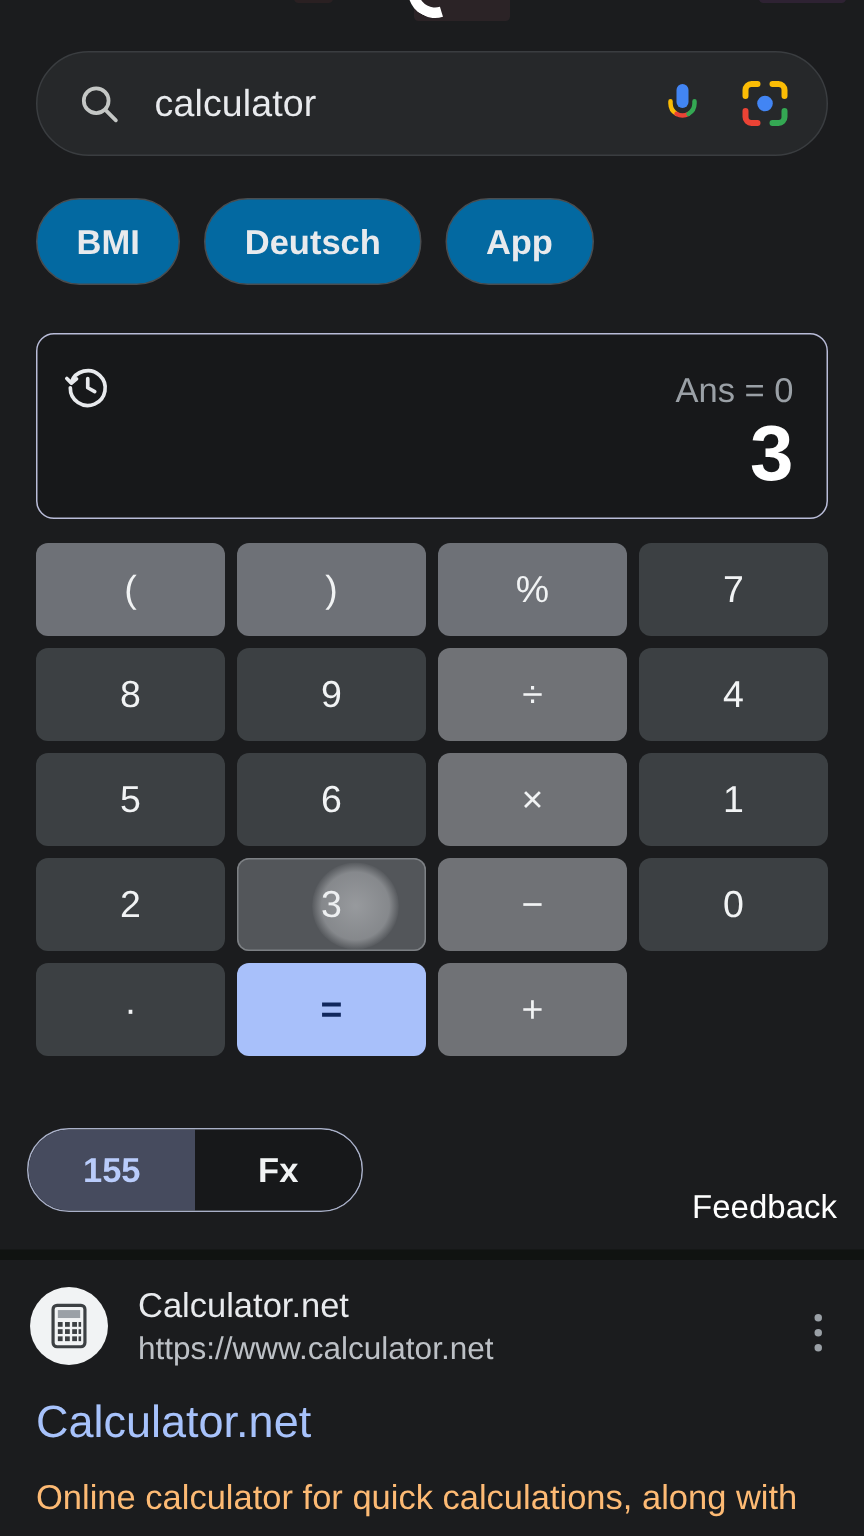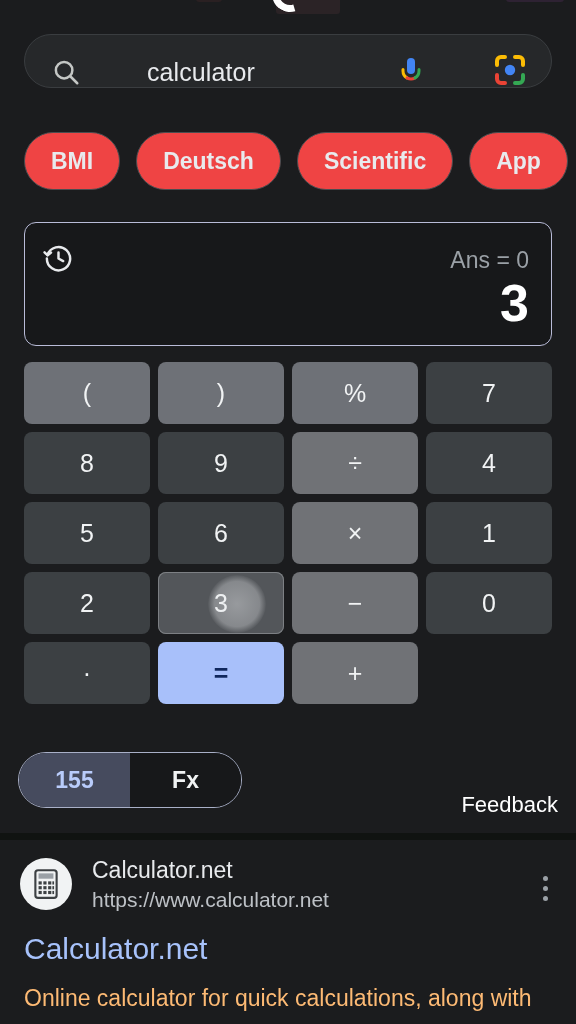--- a/index.html
+++ b/index.html
@@ -21,46 +21,46 @@
     border-right-color: transparent;
     transform: rotate(28deg);
   }
   .logo-ghost-l { position:absolute; left:196px; top:-14px; width:26px; height:16px; background:#2a2022; border-radius:3px; }
   .logo-ghost-m { position:absolute; left:276px; top:-14px; width:64px; height:28px; background:#2b2326; border-radius:3px; }
   .logo-ghost-r { position:absolute; left:506px; top:-12px; width:58px; height:14px; background:#2e2233; border-radius:3px; }
 
   
   .searchbar {
     position: absolute; left: 24px; top: 34px;
-    width: 528px; height: 54px;
+    width: 528px; height: 70px;
     background: #26282a;
     border: 1px solid #3a3d40;
     border-radius: 35px;
-    display: flex; align-items: flex-end; gap: 44px;
+    display: flex; align-items: center;
   }
   .search-icon { margin-left: 26px; width: 30px; height: 30px; flex: none; }
   .search-value {
     flex: 1 1 auto; margin-left: 22px;
     color: #e8eaed; font-size: 25px; letter-spacing: .1px;
     white-space: nowrap; overflow: hidden;
   }
   .mic-icon { width: 32px; height: 32px; margin-right: 22px; flex: none; }
   .lens-icon { width: 34px; height: 34px; margin-right: 24px; flex: none; }
 
   
   .chips {
     position: absolute; left: 0; top: 131px;
     width: 576px; height: 60px;
     display: flex; align-items: center; gap: 16px;
     padding-left: 24px; overflow: hidden;
   }
   .chip {
     flex: none; height: 58px; padding: 0 26px;
     border: 1px solid #4a4d50; border-radius: 29px;
-    background: #ef4444; color: #e8eaed;
+    background: #0369a1; color: #e8eaed;
     font-size: 23px; font-weight: 700;
     display: flex; align-items: center; justify-content: center;
     white-space: nowrap;
   }
 
   
   .calc { position: absolute; left: 0; top: 222px; width: 576px; }
   .display {
     position: relative; margin: 0 24px;
     height: 124px; background: #17181a;
@@ -180,23 +180,20 @@
   </div>
 
   <div class="chips">
     <div class="chip">
         <span>BMI</span>
       </div>
     <div class="chip">
         <span>Deutsch</span>
       </div>
     <div class="chip">
-        <span>Scientific</span>
-      </div>
-    <div class="chip">
         <span>App</span>
       </div>
 
   </div>
 
   <div class="calc">
 
     <div class="display">
       <span class="hist-icon">
         <svg viewBox="0 0 24 24" width="31" height="31" fill="none" stroke="#e8eaed" stroke-width="1.9">

